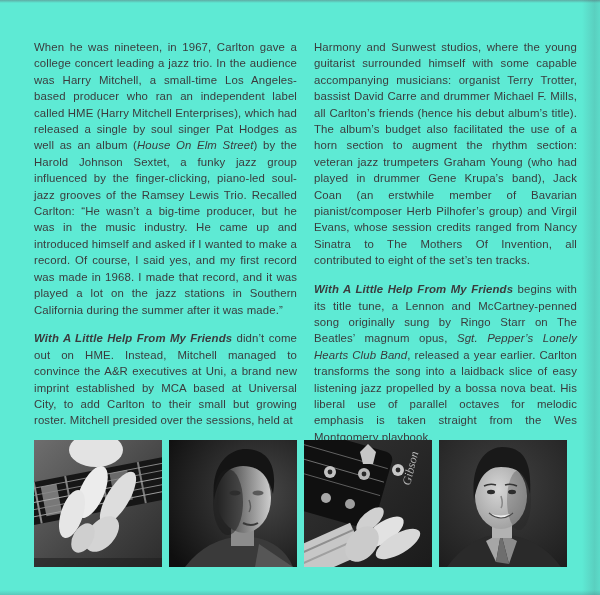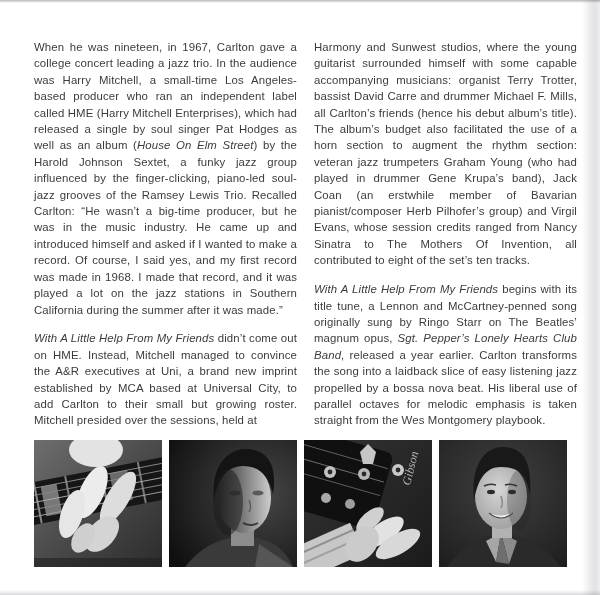--- a/index.html
+++ b/index.html
@@ -4,21 +4,21 @@
 <style>
   html, body { margin: 0; padding: 0; }
   body {
     width: 600px; height: 595px;
     font-family: "Liberation Sans", sans-serif;
     background: #e9eaee;
   }
   .page {
     position: relative;
     width: 600px; height: 595px;
-    background: #ffffff;
+    background: #5eead4;
     overflow: hidden;
   }
   
   .edge-top {
     position: absolute; top: 0; left: 0; right: 0; height: 3px;
     background: linear-gradient(to bottom, rgba(95,95,105,0.45), rgba(95,95,105,0));
     pointer-events: none;
   }
   .edge-right {
     position: absolute; top: 0; right: 0; bottom: 0; width: 18px;
@@ -37,21 +37,21 @@
   .col {
     width: 263px;
     font-size: 11.4px;
     line-height: 16.4px;
     letter-spacing: 0.12px;
     color: #3b3b3d;
     text-align: justify;
   }
   .col p { margin: 0 0 12.5px 0; }
   .seg-italic { font-style: italic; }
-  .seg-bold-italic { font-style: italic; font-weight: 400; }
+  .seg-bold-italic { font-style: italic; font-weight: 700; }
   .photos {
     position: absolute; left: 34px; top: 440px; width: 533px;
     display: flex; justify-content: space-between;
   }
   .photo {
     width: 128px; height: 127px; margin: 0; padding: 0;
     background: #222;
   }
   .photo svg { display: block; width: 128px; height: 127px; }
   .gibson-script {

